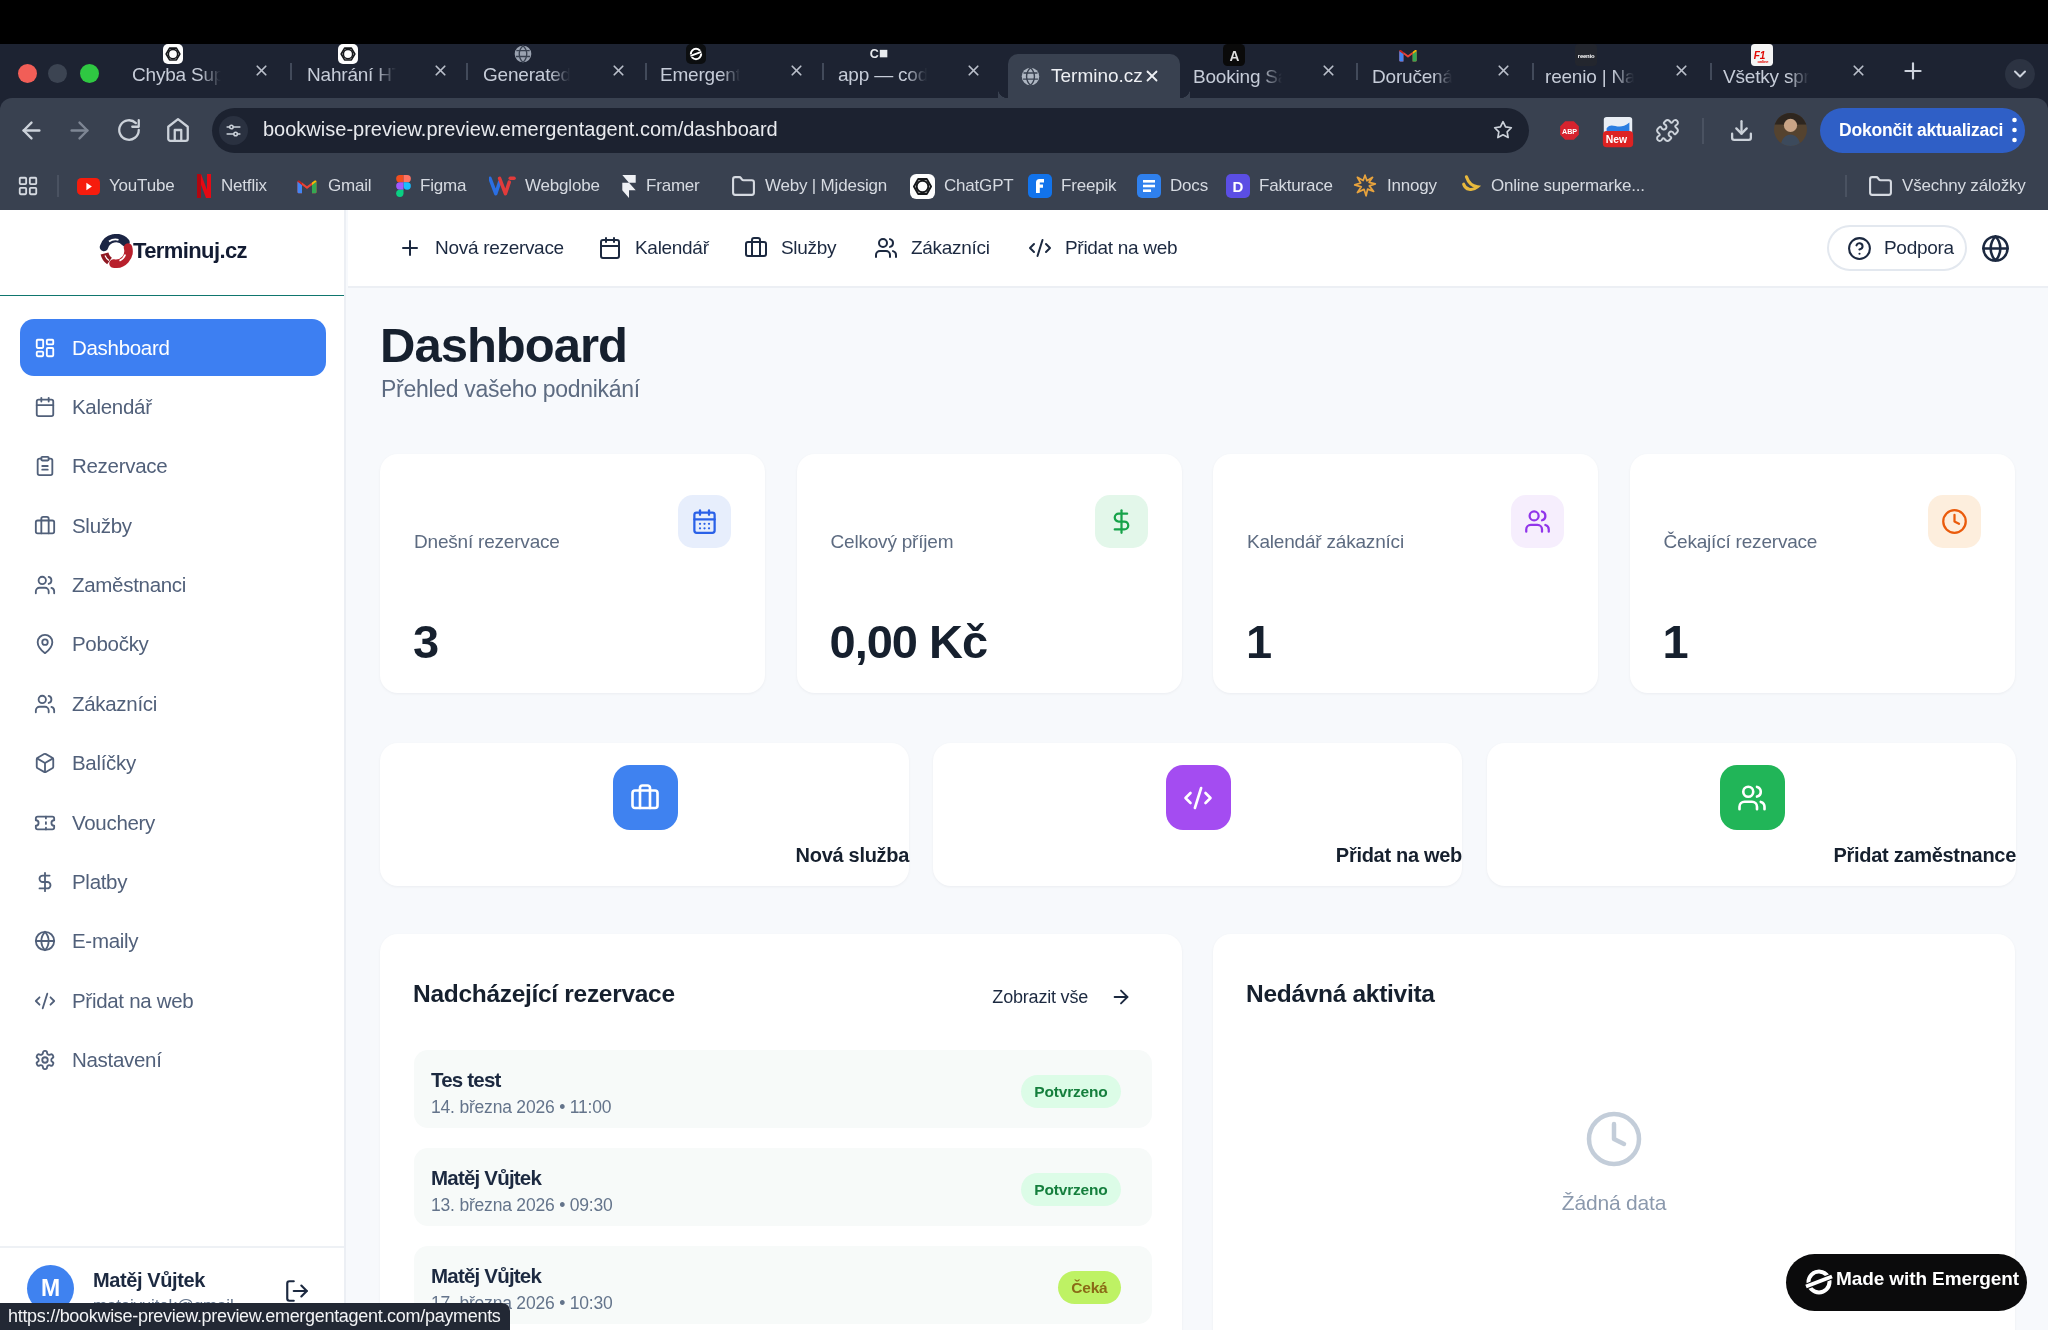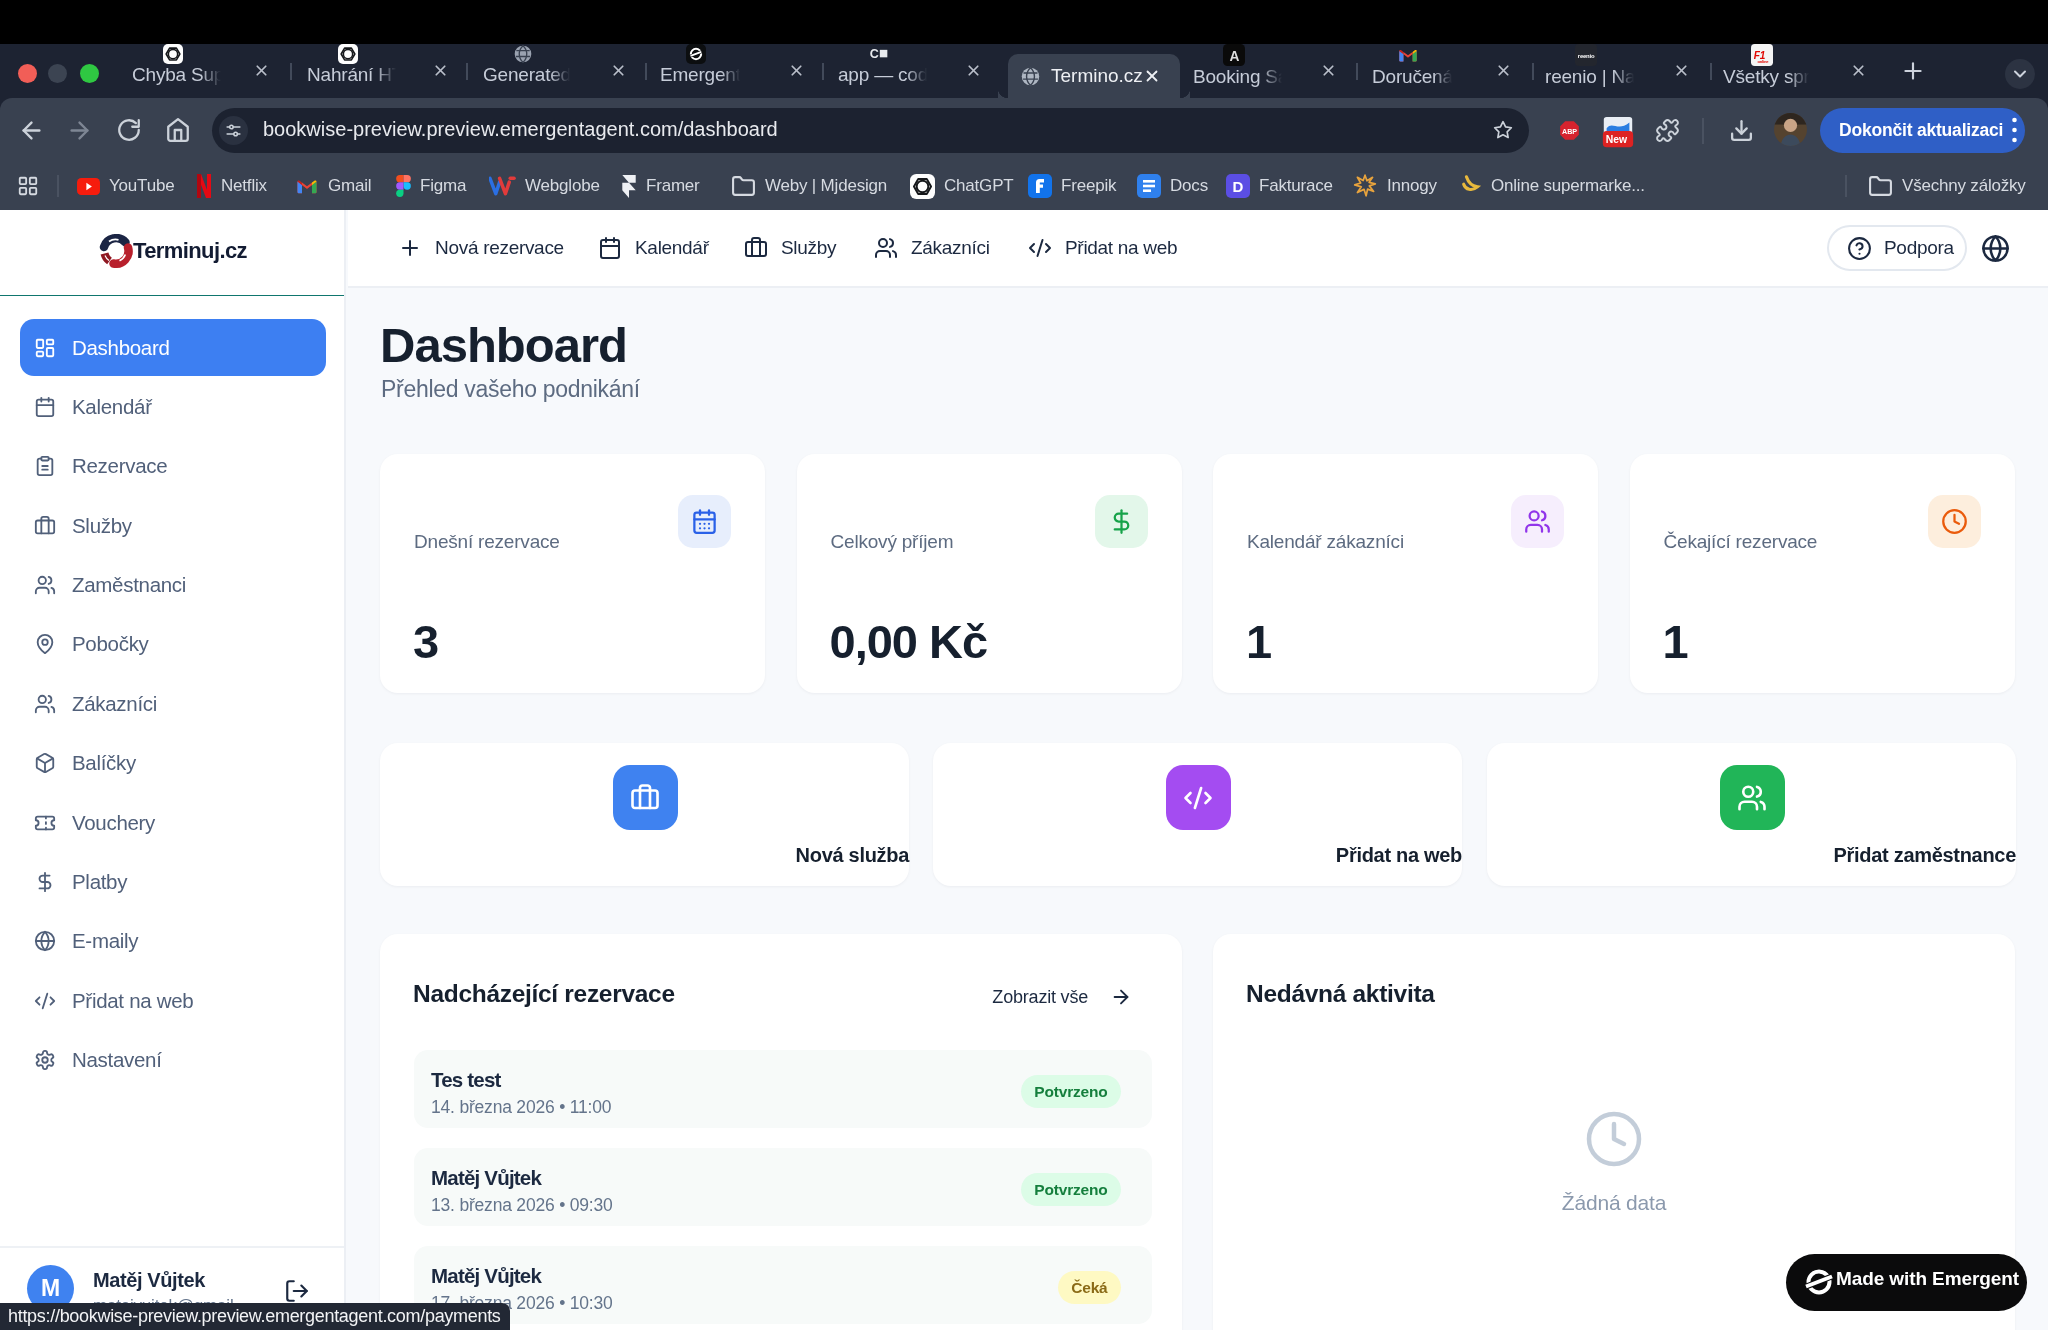--- a/index.html
+++ b/index.html
@@ -62,21 +62,21 @@
   .action .albl { position:absolute; left:0; right:0; top:101px; text-align:right; font-size:20px; font-weight:700; letter-spacing:-0.3px; color:#16202e; }
 
   .big { top:646px; height:500px; }
   .bigtitle { position:absolute; left:33px; top:46px; font-size:24.5px; font-weight:700; letter-spacing:-0.3px; color:#16202e; }
   #seeall { position:absolute; right:50px; top:52px; font-size:18px; letter-spacing:-0.2px; color:#1c2940; display:flex; align-items:center; }
   .row { position:absolute; left:34px; width:738px; height:78px; border-radius:14px; background:#f7faf9; }
   .row .rn { position:absolute; left:17px; top:18px; font-size:20.5px; font-weight:700; letter-spacing:-0.8px; color:#1c2940; }
   .row .rd { position:absolute; left:17px; top:47px; font-size:17.5px; letter-spacing:-0.2px; color:#64748b; }
   .badge { position:absolute; right:31px; top:25px; height:33px; border-radius:17px; font-size:15.5px; font-weight:700; line-height:33px; padding:0 13.5px; letter-spacing:-0.2px;}
   .badge.g { background:#dcfce7; color:#157f3d; }
-  .badge.y { background:#fef9c3; color:#8a6a16; }
+  .badge.y { background:#bef264; color:#8a6a16; }
 
   #statusbar { position:absolute; left:0; top:1093px; width:510px; height:27px; background:#222834; border-radius:0 8px 0 0; color:#f3f4f6; font-size:18px; letter-spacing:-0.3px; line-height:27px; padding-left:8px; white-space:nowrap; overflow:hidden; }
   #madewith { position:absolute; left:1786px; top:1044px; width:241px; height:57px; border-radius:29px; background:#0b0b0c; color:#fff; }
   #madewith .mtxt { position:absolute; left:50px; top:14px; font-size:19px; font-weight:700; letter-spacing:-0.1px; }
 </style>
 </head>
 <body>
 <div id="blackbar"></div>
 <div id="tabbar"></div>
 <div class="tl" style="left:18px; background:#f15e57;"></div>

